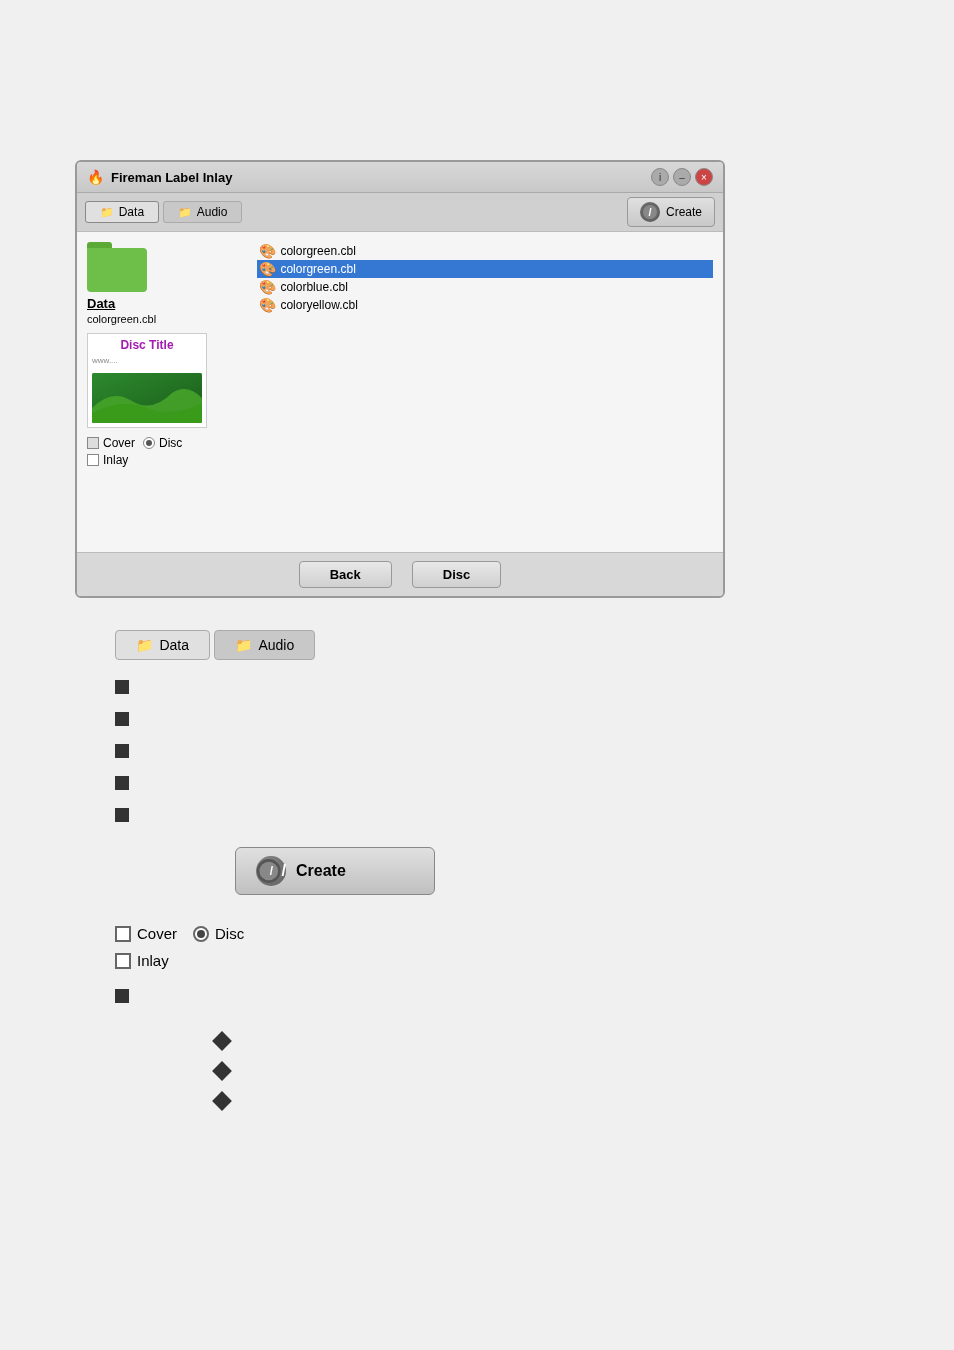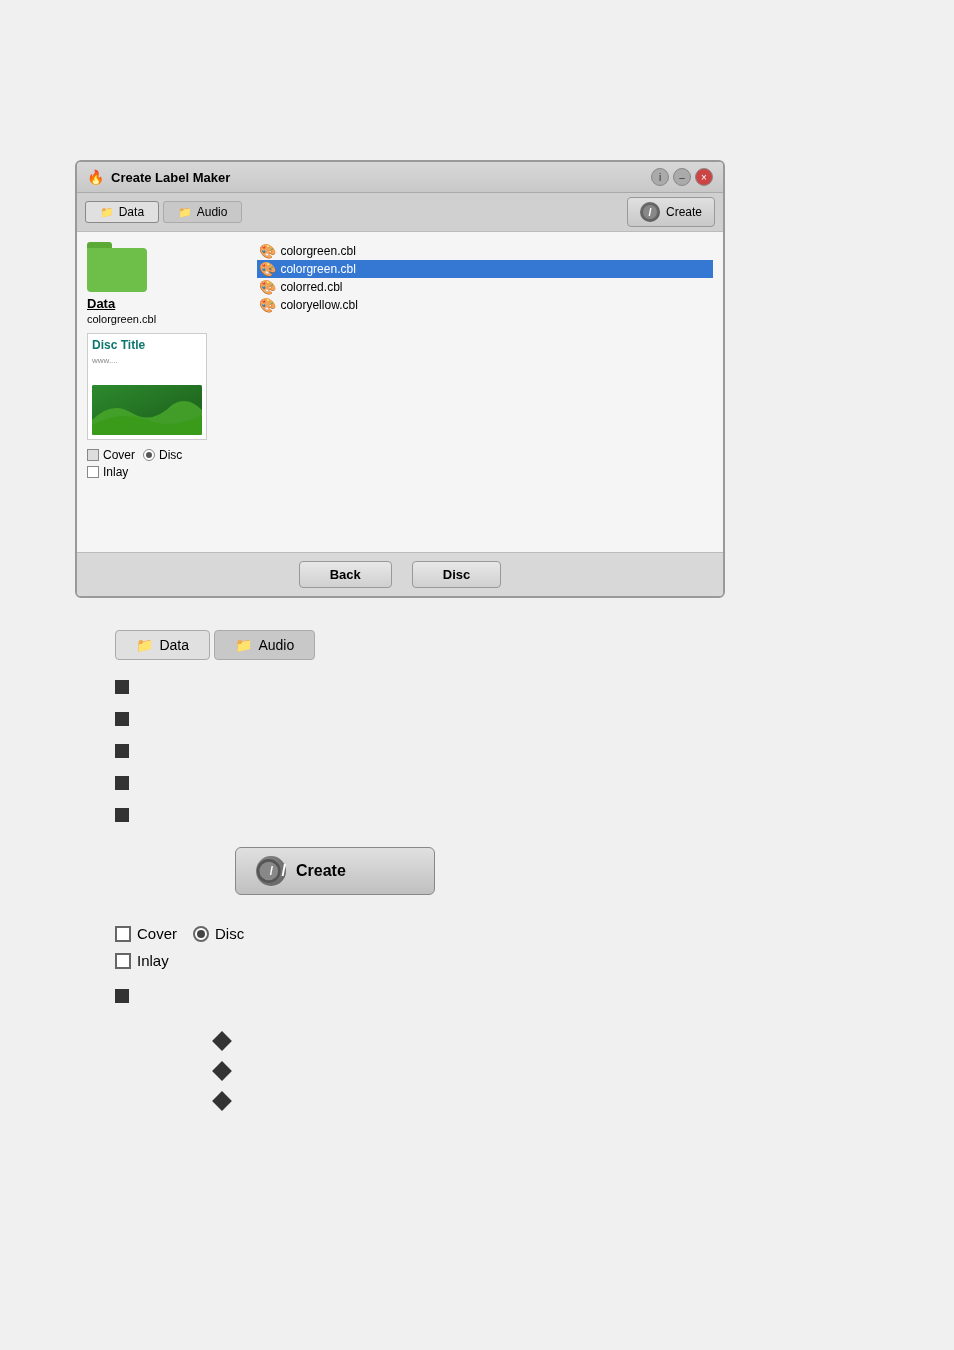--- a/index.html
+++ b/index.html
@@ -186,29 +186,29 @@
       width: 120px;
       background: white;
       border: 1px solid #ccc;
       padding: 4px;
       margin-bottom: 8px;
     }
 
     .preview-title {
       font-weight: bold;
       font-size: 12px;
-      text-align: left;
+      text-align: center;
       margin-bottom: 4px;
-      color: #0f766e;
+      color: #a21caf;
     }
 
     .preview-text {
       font-size: 8px;
       color: #888;
-      margin-bottom: 20px;
+      margin-bottom: 8px;
     }
 
     .preview-image {
       width: 100%;
       height: 50px;
       background: linear-gradient(135deg, #2a8a2a 0%, #7dc244 40%, #1a6a1a 100%);
       border-radius: 2px;
       position: relative;
       overflow: hidden;
     }
@@ -470,21 +470,21 @@
     }
   </style>
 </head>
 <body>
 
 <div class="main-window">
 
   <div class="title-bar">
     <div class="title-bar-left">
       <span class="title-icon">🔥</span>
-      <span>Create Label Maker</span>
+      <span>Fireman Label Inlay</span>
     </div>
     <div class="window-controls">
       <div class="win-btn win-btn-info">i</div>
       <div class="win-btn win-btn-min">–</div>
       <div class="win-btn win-btn-close">×</div>
     </div>
   </div>
 
   <div class="tab-bar">
     <div class="tabs">
@@ -563,21 +563,21 @@
         <li class="file-item">
           <span class="file-item-icon">🎨</span>
           <span>colorgreen.cbl</span>
         </li>
         <li class="file-item selected">
           <span class="file-item-icon">🎨</span>
           <span>colorgreen.cbl</span>
         </li>
         <li class="file-item">
           <span class="file-item-icon">🎨</span>
-          <span>colorred.cbl</span>
+          <span>colorblue.cbl</span>
         </li>
         <li class="file-item">
           <span class="file-item-icon">🎨</span>
           <span>coloryellow.cbl</span>
         </li>
       </ul>
     </div>
   </div>
 
   <div class="bottom-bar">

